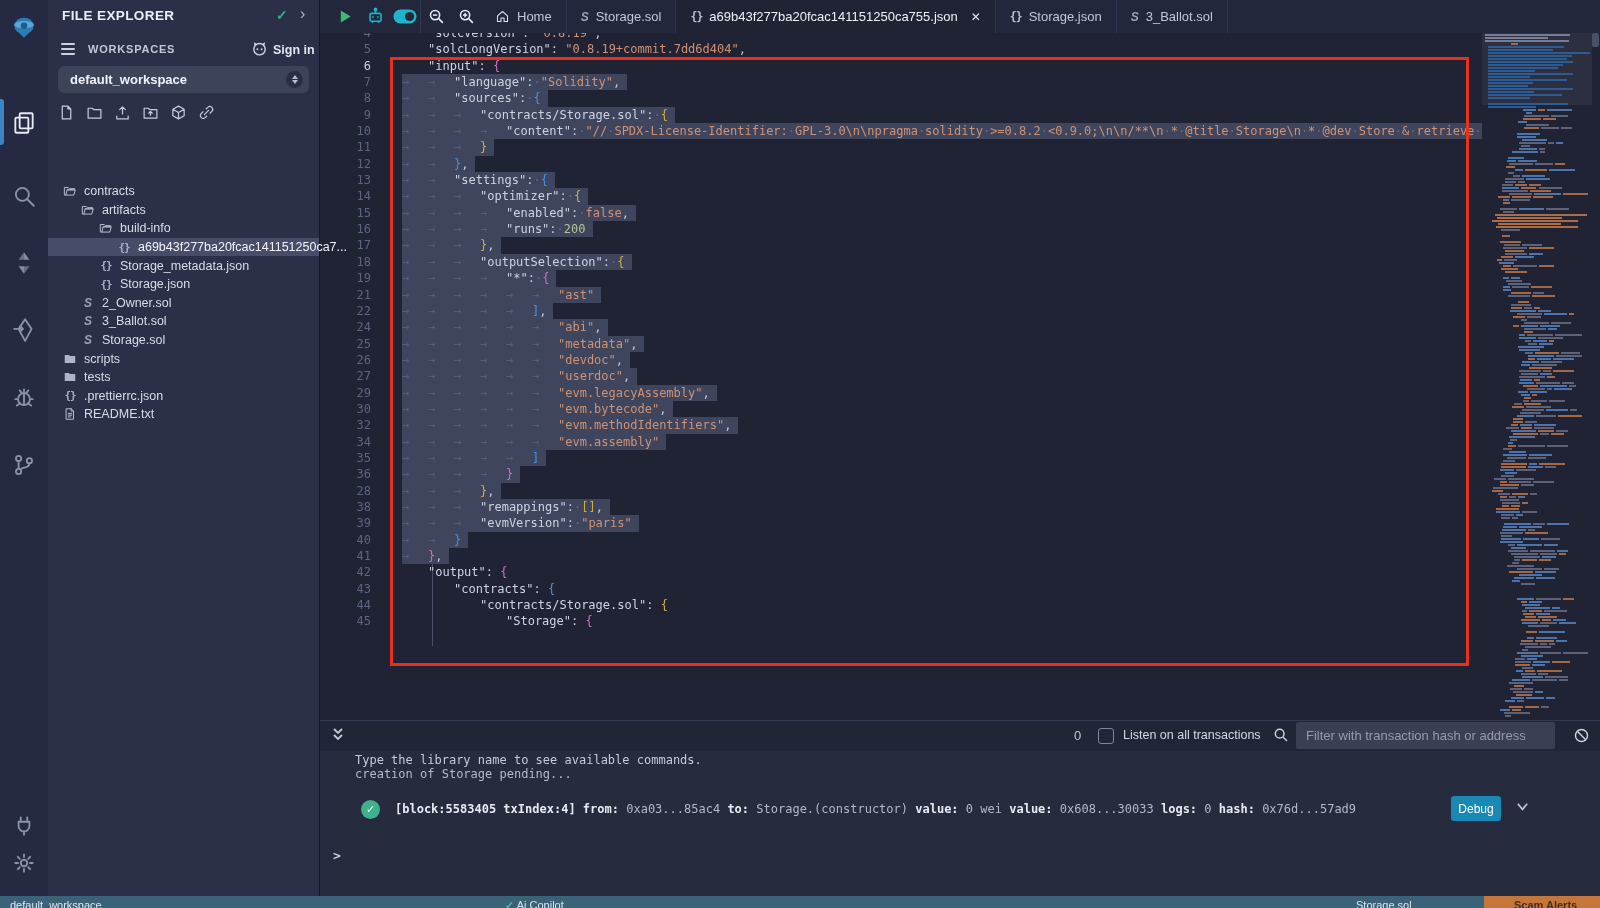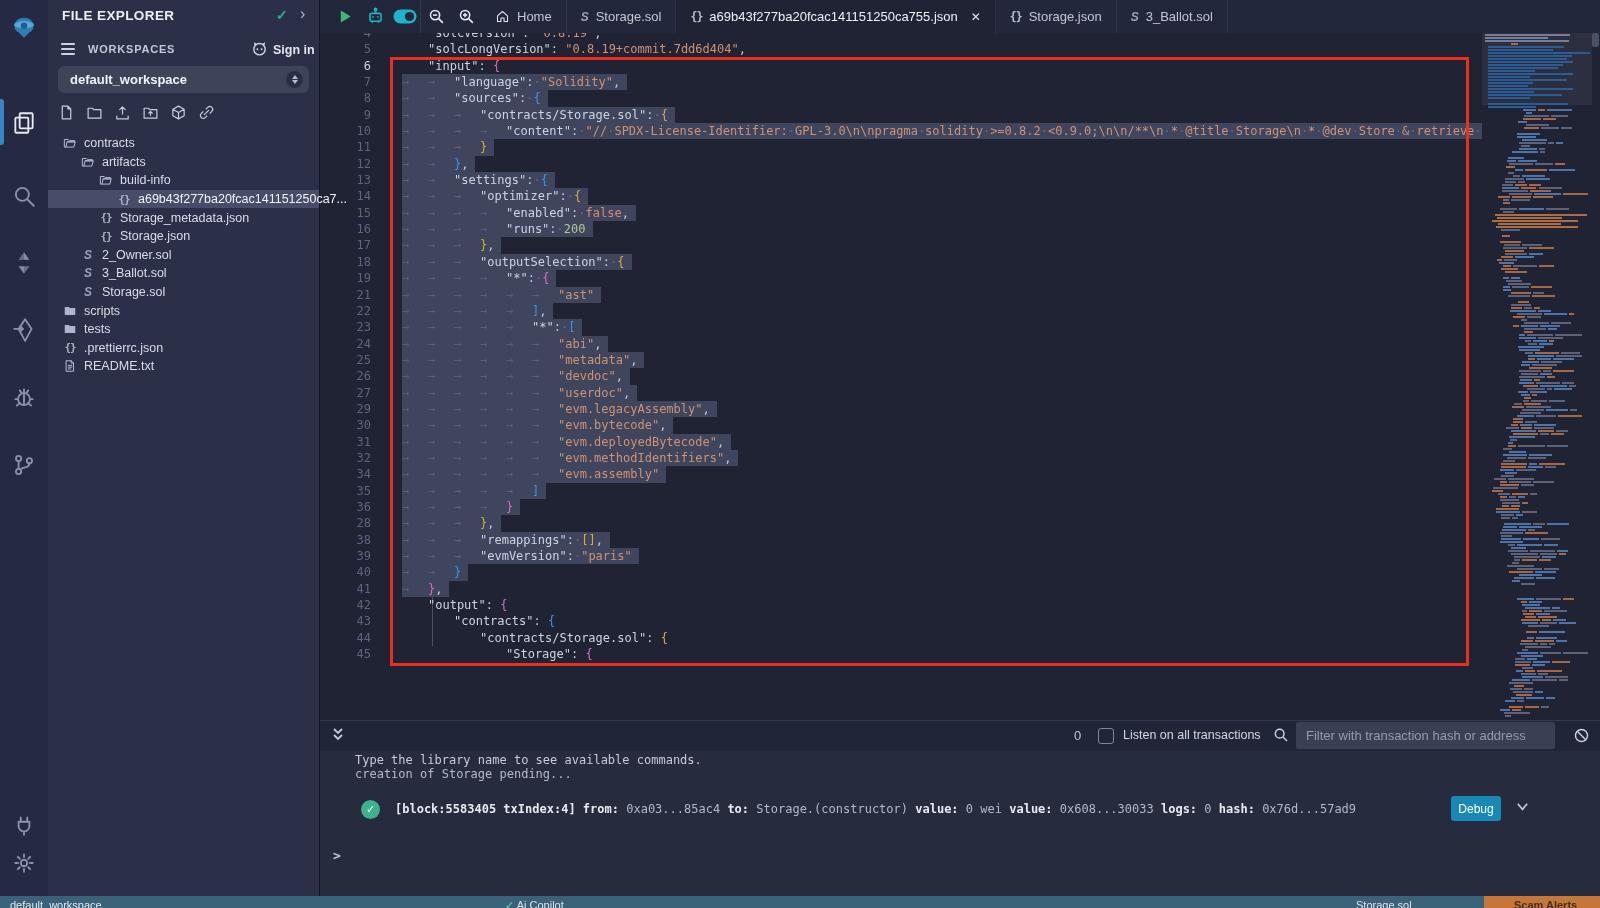--- a/index.html
+++ b/index.html
@@ -215,21 +215,21 @@
             <path d="M3 6 h6 l2 2 h10 v12 H3 Z M12 16 v-5 M9.5 13 l2.5 -2.5 2.5 2.5"></path>
           </svg></span>
         <span style="width: 17px; height: 17px; display: inline-block;"><svg viewBox="0 0 24 24" fill="none" stroke="#c6cbdd" stroke-width="1.7" stroke-linecap="round" stroke-linejoin="round">
             <path d="M12 3 L20 7.5 V16.5 L12 21 L4 16.5 V7.5 Z M4 7.5 L12 12 L20 7.5 M12 12 V21"></path>
           </svg></span>
         <span style="width: 17px; height: 17px; display: inline-block;"><svg viewBox="0 0 24 24" fill="none" stroke="#c6cbdd" stroke-width="1.7" stroke-linecap="round" stroke-linejoin="round">
             <path d="M9 15 L15 9 M7 11 l-2.5 2.5 a4 4 0 0 0 5.7 5.7 L12.5 17 M17 13 l2.5 -2.5 a4 4 0 0 0 -5.7 -5.7 L11.5 7"></path>
           </svg></span>
       </div>
     <div id="tree">
-        <div class="trow" style="padding-left: 14px;">
+        <div class="trow" style="padding-left: 14px; margin-top: 48px;">
           <span class="ticon">
             <svg viewBox="0 0 24 24" fill="none" stroke="#b6bcd2" stroke-width="1.7" stroke-linecap="round" stroke-linejoin="round">
               <path d="M3 6 h6 l2 2 h9 v2 H7 l-2 9 H3 Z M7 10 h14 l-2.5 9 H5"></path>
             </svg>
           </span>
           <span>contracts</span>
         </div>
         <div class="trow" style="padding-left: 32px;">
           <span class="ticon">
             <svg viewBox="0 0 24 24" fill="none" stroke="#b6bcd2" stroke-width="1.7" stroke-linecap="round" stroke-linejoin="round">
@@ -384,28 +384,26 @@
           <div class="cl"><span class="ln">12</span><span class="selbg"><span class="tabar">→</span><span class="tabar">→</span><span class="b2">}</span><span class="pun">,</span></span></div>
           <div class="cl"><span class="ln">13</span><span class="selbg"><span class="tabar">→</span><span class="tabar">→</span><span class="key">"settings"</span><span class="pun">:</span><span class="dot">·</span><span class="b2">{</span></span></div>
           <div class="cl"><span class="ln">14</span><span class="selbg"><span class="tabar">→</span><span class="tabar">→</span><span class="tabar">→</span><span class="key">"optimizer"</span><span class="pun">:</span><span class="dot">·</span><span class="b3">{</span></span></div>
           <div class="cl"><span class="ln">15</span><span class="selbg"><span class="tabar">→</span><span class="tabar">→</span><span class="tabar">→</span><span class="tabar">→</span><span class="key">"enabled"</span><span class="pun">:</span><span class="dot">·</span><span class="val">false</span><span class="pun">,</span></span></div>
           <div class="cl"><span class="ln">16</span><span class="selbg"><span class="tabar">→</span><span class="tabar">→</span><span class="tabar">→</span><span class="tabar">→</span><span class="key">"runs"</span><span class="pun">:</span><span class="dot">·</span><span class="num">200</span></span></div>
           <div class="cl"><span class="ln">17</span><span class="selbg"><span class="tabar">→</span><span class="tabar">→</span><span class="tabar">→</span><span class="b3">}</span><span class="pun">,</span></span></div>
           <div class="cl"><span class="ln">18</span><span class="selbg"><span class="tabar">→</span><span class="tabar">→</span><span class="tabar">→</span><span class="key">"outputSelection"</span><span class="pun">:</span><span class="dot">·</span><span class="b3">{</span></span></div>
           <div class="cl"><span class="ln">19</span><span class="selbg"><span class="tabar">→</span><span class="tabar">→</span><span class="tabar">→</span><span class="tabar">→</span><span class="key">"*"</span><span class="pun">:</span><span class="dot">·</span><span class="b1">{</span></span></div>
           <div class="cl"><span class="ln">21</span><span class="selbg"><span class="tabar">→</span><span class="tabar">→</span><span class="tabar">→</span><span class="tabar">→</span><span class="tabar">→</span><span class="tabar">→</span><span class="str">"ast"</span></span></div>
           <div class="cl"><span class="ln">22</span><span class="selbg"><span class="tabar">→</span><span class="tabar">→</span><span class="tabar">→</span><span class="tabar">→</span><span class="tabar">→</span><span class="b2">]</span><span class="pun">,</span></span></div>
-          <div class="cl"><span class="ln">23</span><span class="selbg"><span class="tabar">→</span><span class="tabar">→</span><span class="tabar">→</span><span class="tabar">→</span><span class="tabar">→</span><span class="key">"*"</span><span class="pun">:</span><span class="dot">·</span><span class="b2">[</span></span></div>
           <div class="cl"><span class="ln">24</span><span class="selbg"><span class="tabar">→</span><span class="tabar">→</span><span class="tabar">→</span><span class="tabar">→</span><span class="tabar">→</span><span class="tabar">→</span><span class="str">"abi"</span><span class="pun">,</span></span></div>
           <div class="cl"><span class="ln">25</span><span class="selbg"><span class="tabar">→</span><span class="tabar">→</span><span class="tabar">→</span><span class="tabar">→</span><span class="tabar">→</span><span class="tabar">→</span><span class="str">"metadata"</span><span class="pun">,</span></span></div>
           <div class="cl"><span class="ln">26</span><span class="selbg"><span class="tabar">→</span><span class="tabar">→</span><span class="tabar">→</span><span class="tabar">→</span><span class="tabar">→</span><span class="tabar">→</span><span class="str">"devdoc"</span><span class="pun">,</span></span></div>
           <div class="cl"><span class="ln">27</span><span class="selbg"><span class="tabar">→</span><span class="tabar">→</span><span class="tabar">→</span><span class="tabar">→</span><span class="tabar">→</span><span class="tabar">→</span><span class="str">"userdoc"</span><span class="pun">,</span></span></div>
           <div class="cl"><span class="ln">29</span><span class="selbg"><span class="tabar">→</span><span class="tabar">→</span><span class="tabar">→</span><span class="tabar">→</span><span class="tabar">→</span><span class="tabar">→</span><span class="str">"evm.legacyAssembly"</span><span class="pun">,</span></span></div>
           <div class="cl"><span class="ln">30</span><span class="selbg"><span class="tabar">→</span><span class="tabar">→</span><span class="tabar">→</span><span class="tabar">→</span><span class="tabar">→</span><span class="tabar">→</span><span class="str">"evm.bytecode"</span><span class="pun">,</span></span></div>
-          <div class="cl"><span class="ln">31</span><span class="selbg"><span class="tabar">→</span><span class="tabar">→</span><span class="tabar">→</span><span class="tabar">→</span><span class="tabar">→</span><span class="tabar">→</span><span class="str">"evm.deployedBytecode"</span><span class="pun">,</span></span></div>
           <div class="cl"><span class="ln">32</span><span class="selbg"><span class="tabar">→</span><span class="tabar">→</span><span class="tabar">→</span><span class="tabar">→</span><span class="tabar">→</span><span class="tabar">→</span><span class="str">"evm.methodIdentifiers"</span><span class="pun">,</span></span></div>
           <div class="cl"><span class="ln">34</span><span class="selbg"><span class="tabar">→</span><span class="tabar">→</span><span class="tabar">→</span><span class="tabar">→</span><span class="tabar">→</span><span class="tabar">→</span><span class="str">"evm.assembly"</span></span></div>
           <div class="cl"><span class="ln">35</span><span class="selbg"><span class="tabar">→</span><span class="tabar">→</span><span class="tabar">→</span><span class="tabar">→</span><span class="tabar">→</span><span class="b2">]</span></span></div>
           <div class="cl"><span class="ln">36</span><span class="selbg"><span class="tabar">→</span><span class="tabar">→</span><span class="tabar">→</span><span class="tabar">→</span><span class="b1">}</span></span></div>
           <div class="cl"><span class="ln">28</span><span class="selbg"><span class="tabar">→</span><span class="tabar">→</span><span class="tabar">→</span><span class="b3">}</span><span class="pun">,</span></span></div>
           <div class="cl"><span class="ln">38</span><span class="selbg"><span class="tabar">→</span><span class="tabar">→</span><span class="tabar">→</span><span class="key">"remappings"</span><span class="pun">:</span><span class="dot">·</span><span class="b3">[]</span><span class="pun">,</span></span></div>
           <div class="cl"><span class="ln">39</span><span class="selbg"><span class="tabar">→</span><span class="tabar">→</span><span class="tabar">→</span><span class="key">"evmVersion"</span><span class="pun">:</span><span class="dot">·</span><span class="str">"paris"</span></span></div>
           <div class="cl"><span class="ln">40</span><span class="selbg"><span class="tabar">→</span><span class="tabar">→</span><span class="b2">}</span></span></div>
           <div class="cl"><span class="ln">41</span><span class="selbg"><span class="tabar">→</span><span class="b1">}</span><span class="pun">,</span></span></div>
           <div class="cl"><span class="ln">42</span><span class="sp" style="width: 26px;"></span><span class="key">"output"</span><span class="pun">: </span><span class="b1">{</span></div>

